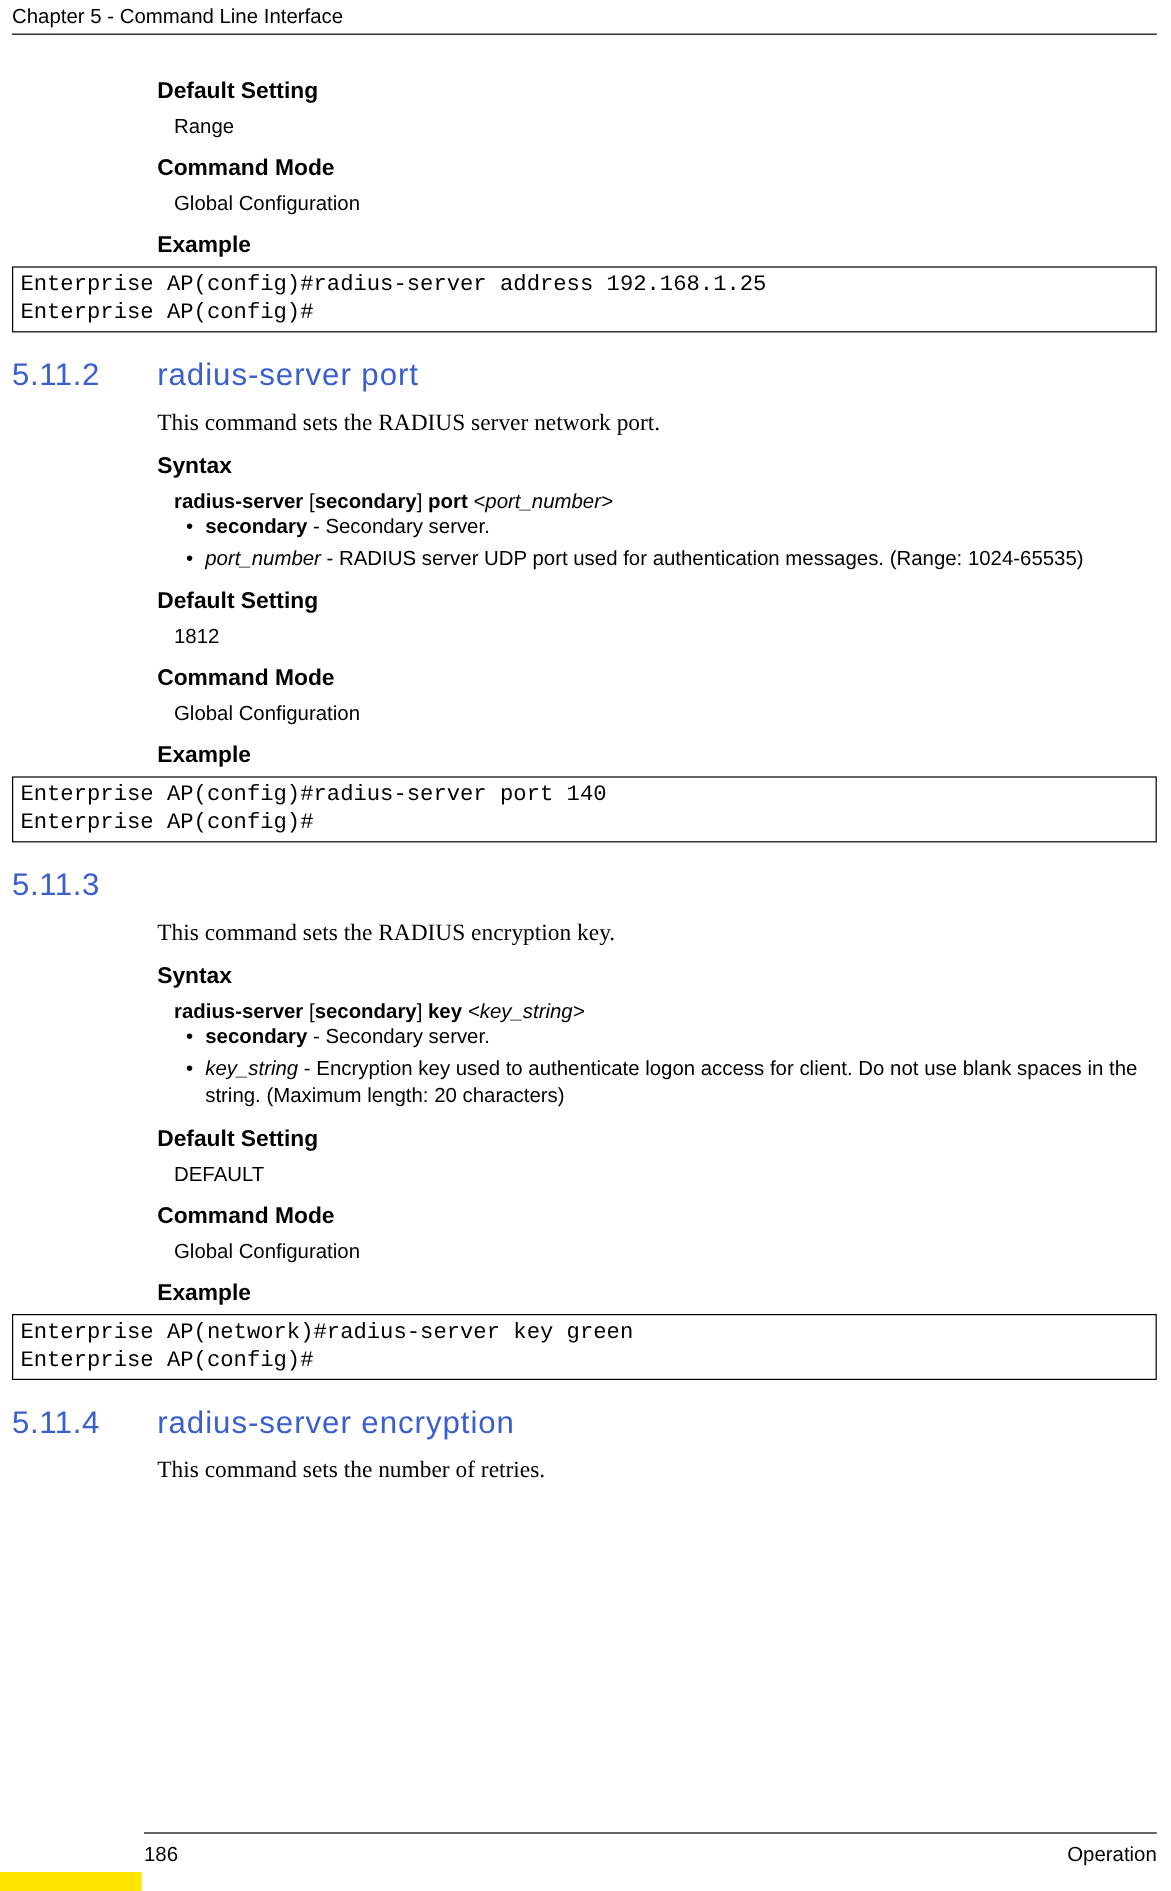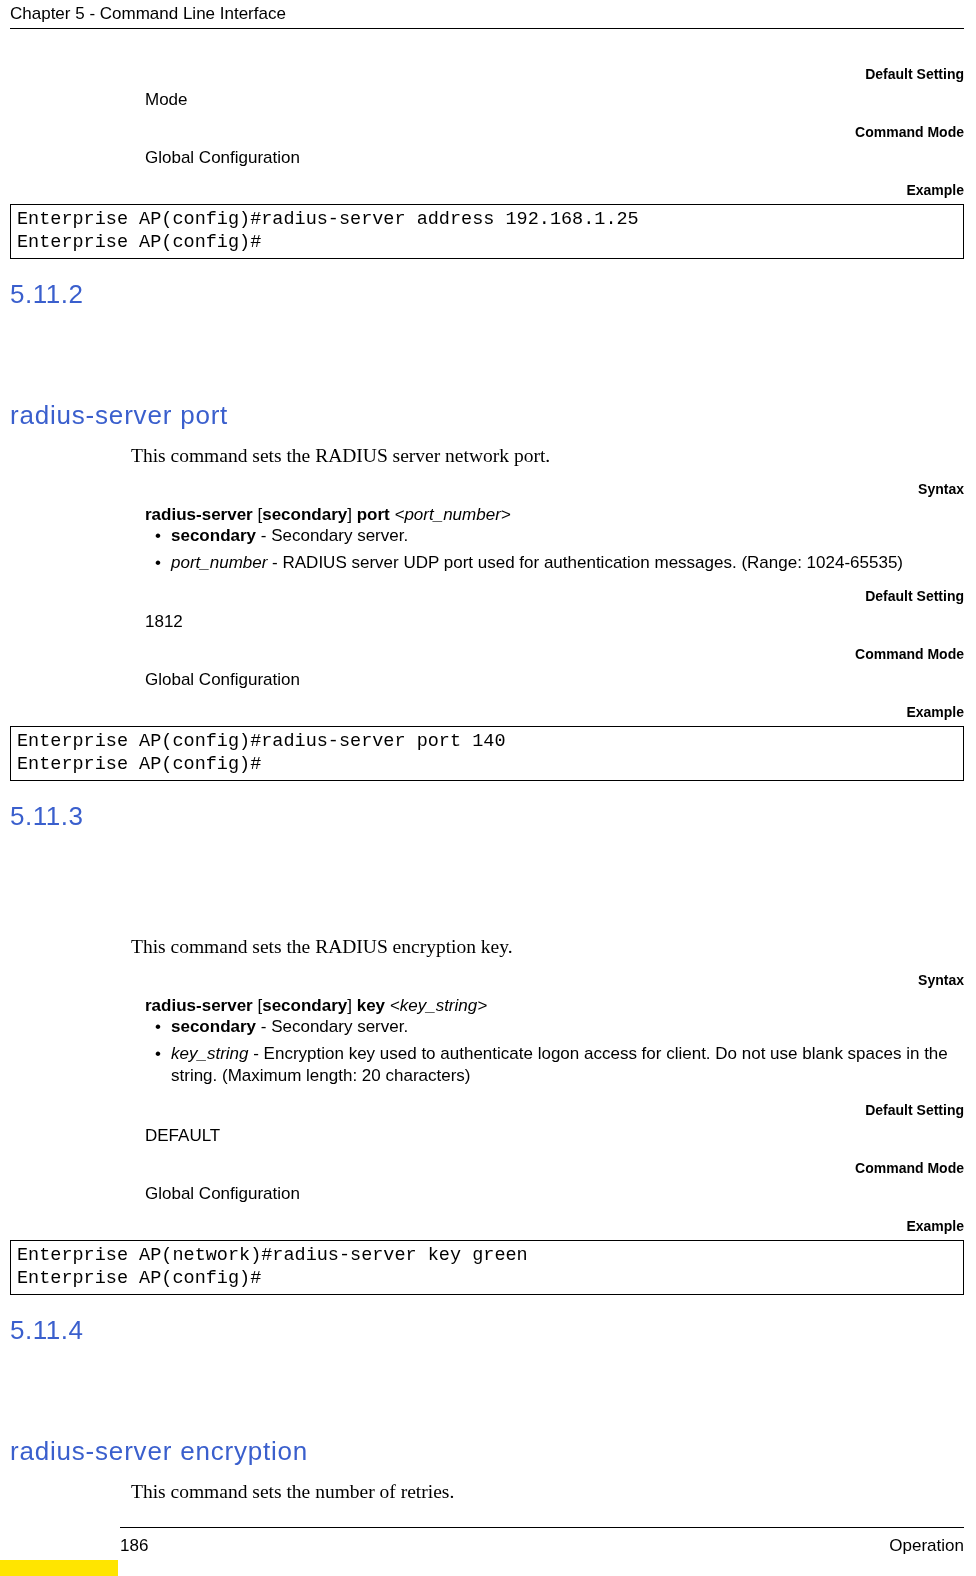--- a/index.html
+++ b/index.html
@@ -34,40 +34,39 @@
   .content {
     position: absolute;
     left: 10px;
     right: 12px;
     top: 66px;
   }
   .col {
     margin-left: 121px;
     margin-right: 0;
   }
-  .dt { font-weight: bold; font-size: 14px; margin-top: 14px; text-align: right; }
+  .dt { font-weight: bold; font-size: 19px; margin-top: 14px; }
   .dd { font-size: 17px; margin-left: 14px; margin-top: 8px; margin-bottom: 8px; }
   .codeblock {
     border: 1px solid #000;
     font-family: "Courier New", Courier, monospace;
     font-size: 18.5px;
     line-height: 1.25;
     padding: 3px 6px 4px 6px;
     margin-top: 6px;
     margin-left: 0;
     margin-right: 0;
     white-space: pre;
   }
   .sec-row {
     display: flex;
     align-items: baseline;
     margin-top: 20px;
     color: #3a5fcd;
     font-family: Verdana, Geneva, sans-serif;
-    flex-direction: column;
   }
   .sec-num {
     font-size: 26px;
     letter-spacing: 0.5px;
     width: 121px;
     flex: 0 0 121px;
   }
   .sec-title {
     font-size: 26px;
     letter-spacing: 0.8px;
@@ -133,21 +132,21 @@
 
 <div class="page">
 
   <div class="header-text">Chapter 5 - Command Line Interface</div>
   <div class="header-line"></div>
 
   <div class="content">
 
     <div class="col">
       <div class="dt first-dt">Default Setting</div>
-      <div class="dd">Mode</div>
+      <div class="dd">Range</div>
       <div class="dt">Command Mode</div>
       <div class="dd">Global Configuration</div>
       <div class="dt">Example</div>
     </div>
     <div class="codeblock"><span>Enterprise AP(config)#radius-server address 192.168.1.25</span>
 <span>Enterprise AP(config)#</span></div>
 
     <div class="sec-row">
       <div class="sec-num">5.11.2</div>
       <div class="sec-title">radius-server port</div>

